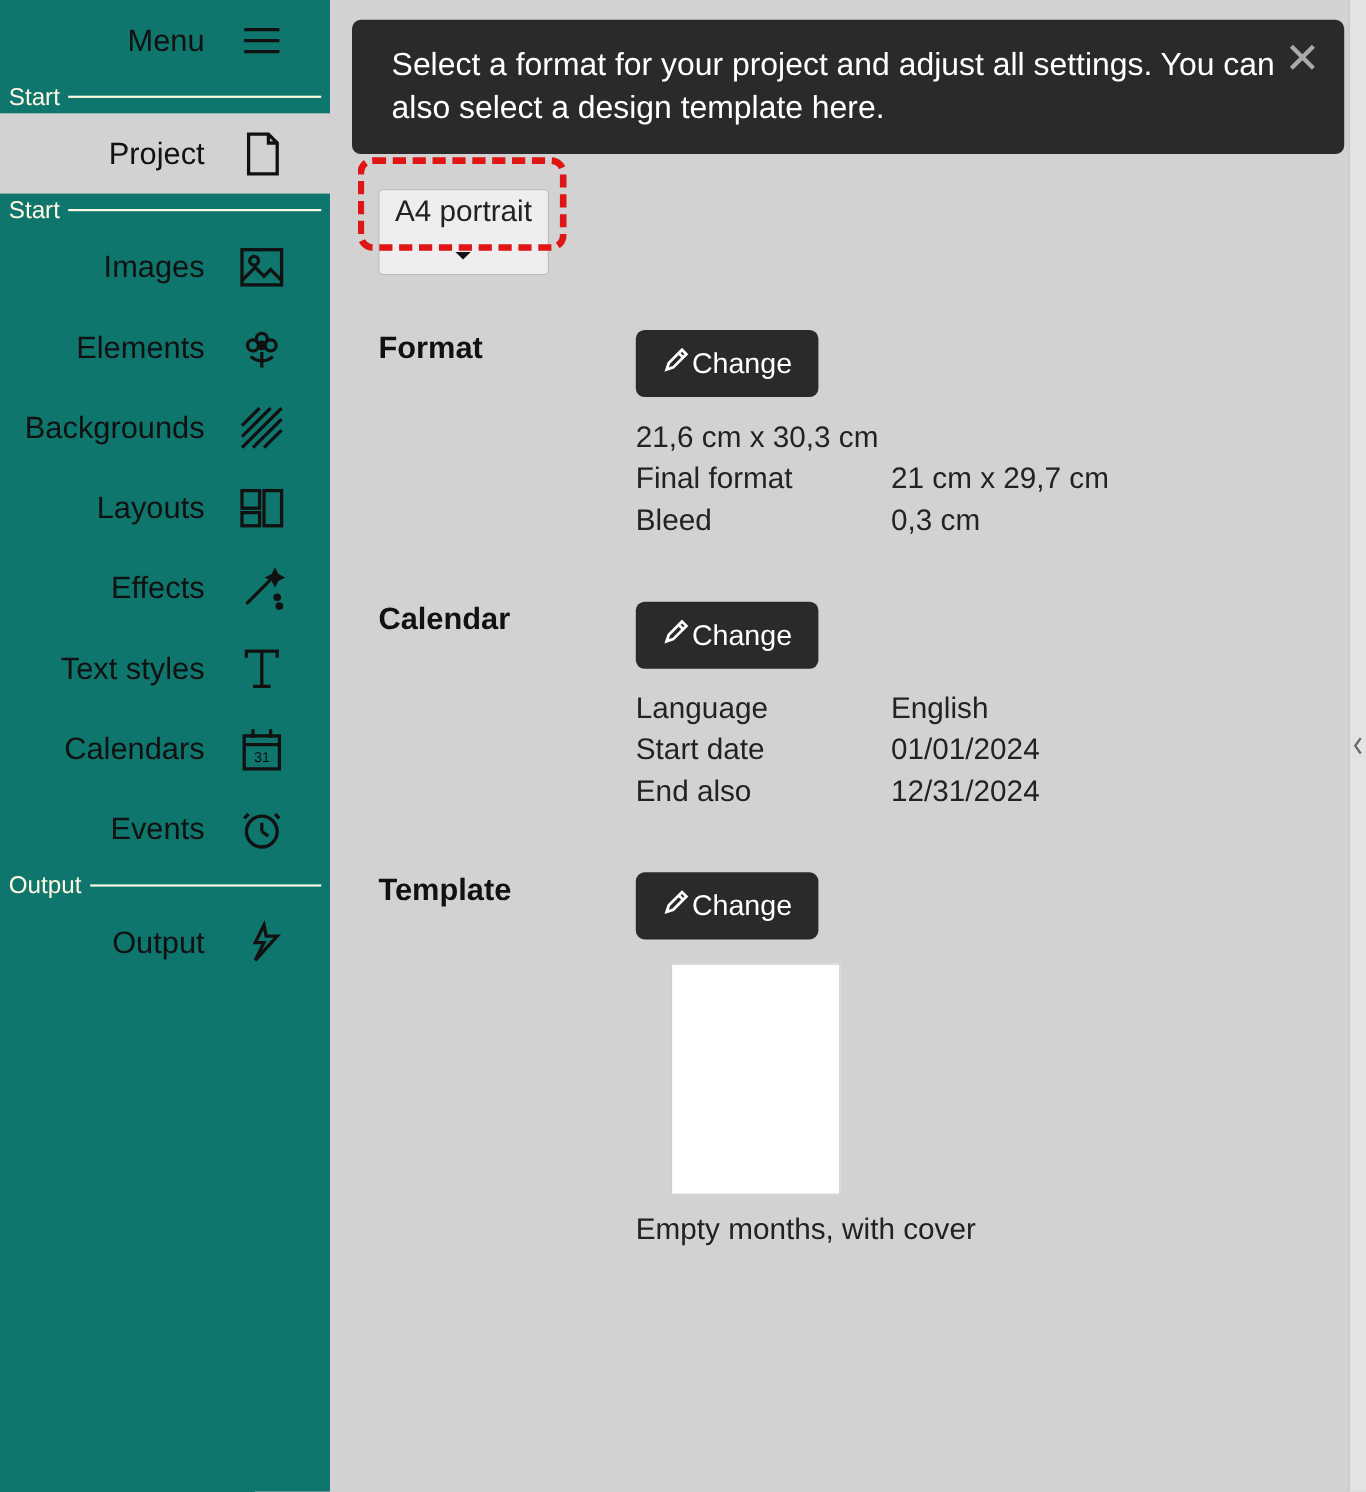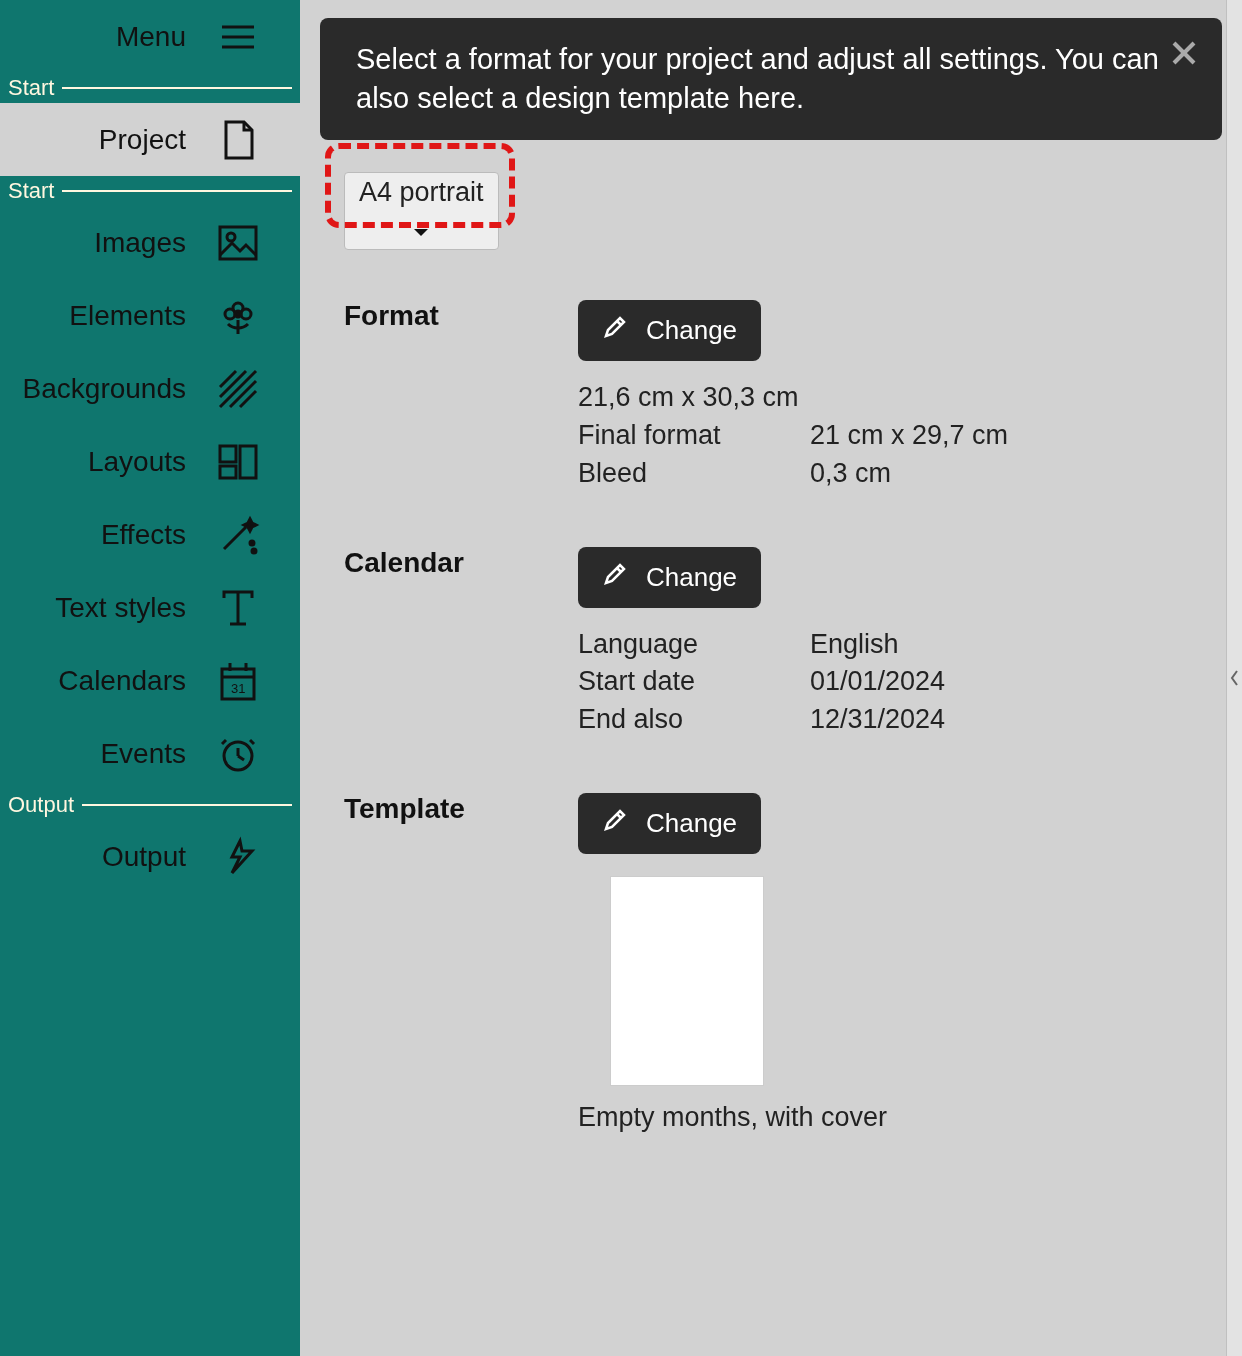--- a/index.html
+++ b/index.html
@@ -125,21 +125,21 @@
     }
     .value-col { flex: 1; }
     .change-btn {
       display: inline-flex;
       align-items: center;
       background: #2a2a2a;
       color: #fff;
       border-radius: 8px;
       padding: 14px 24px;
       font-size: 26px;
-      gap: 18px;
+      gap: 1px;
       cursor: pointer;
       margin-bottom: 18px;
     }
     .change-btn svg { width: 26px; height: 26px; }
     .kv {
       display: flex;
       font-size: 27px;
       color: #222;
       line-height: 1.4;
     }

